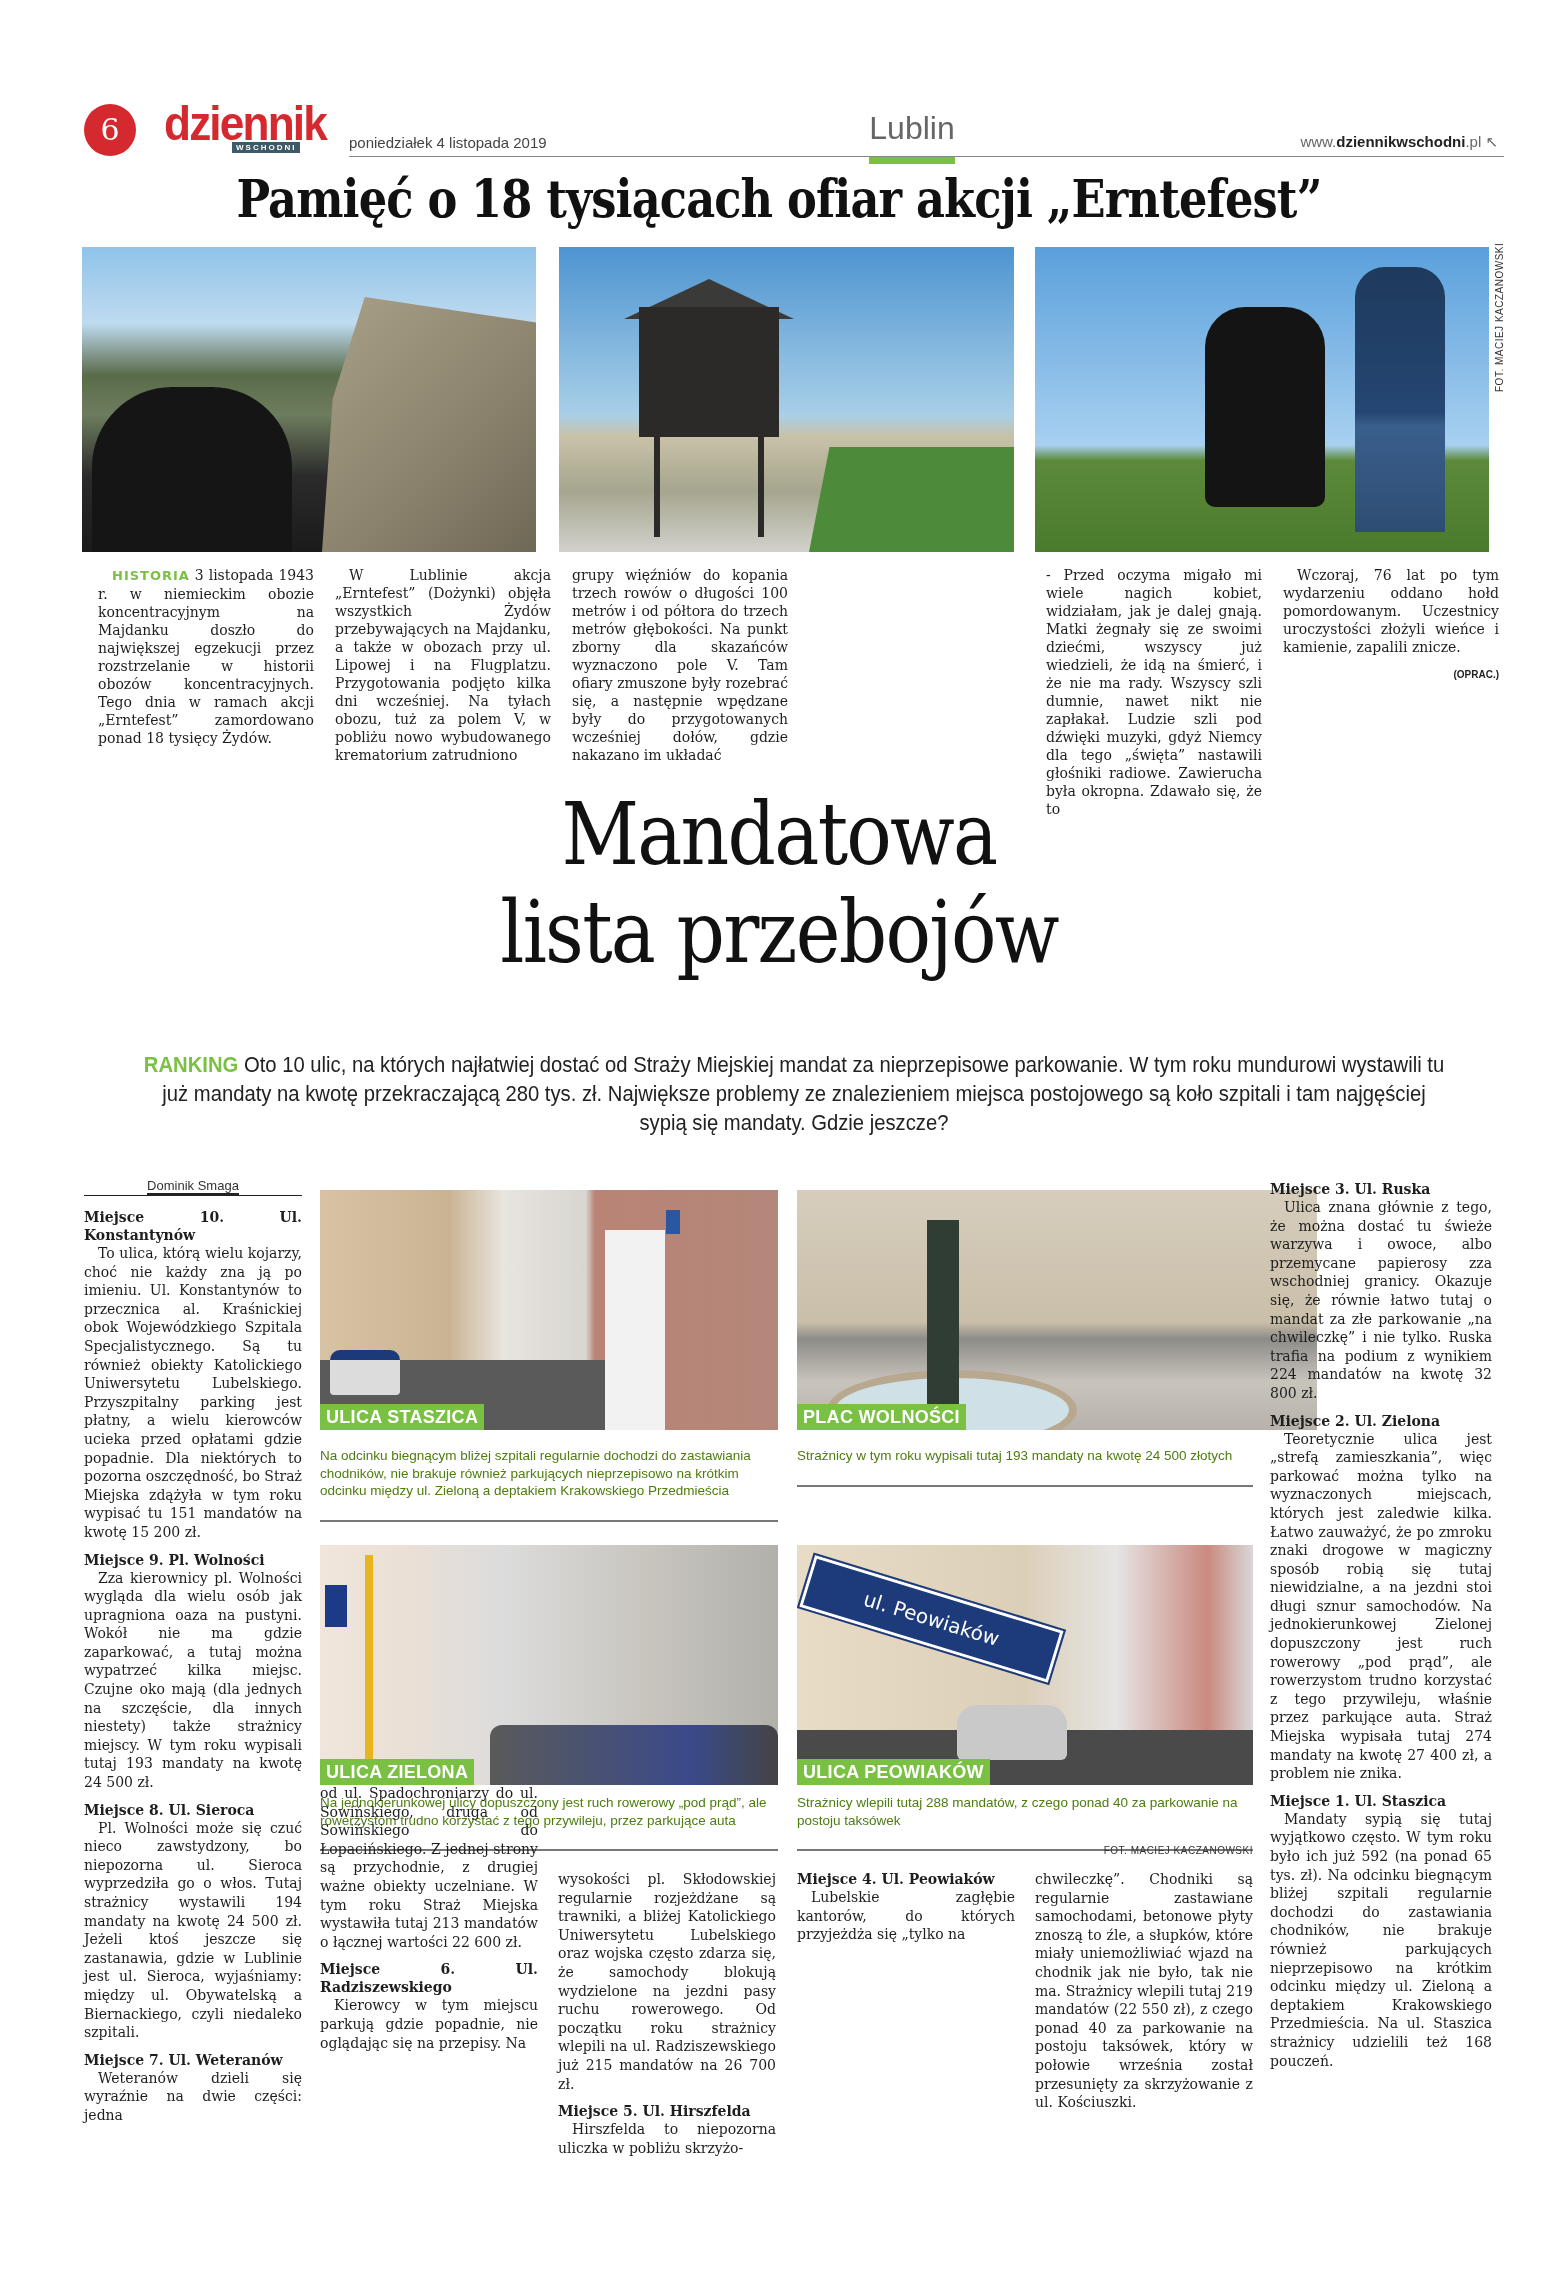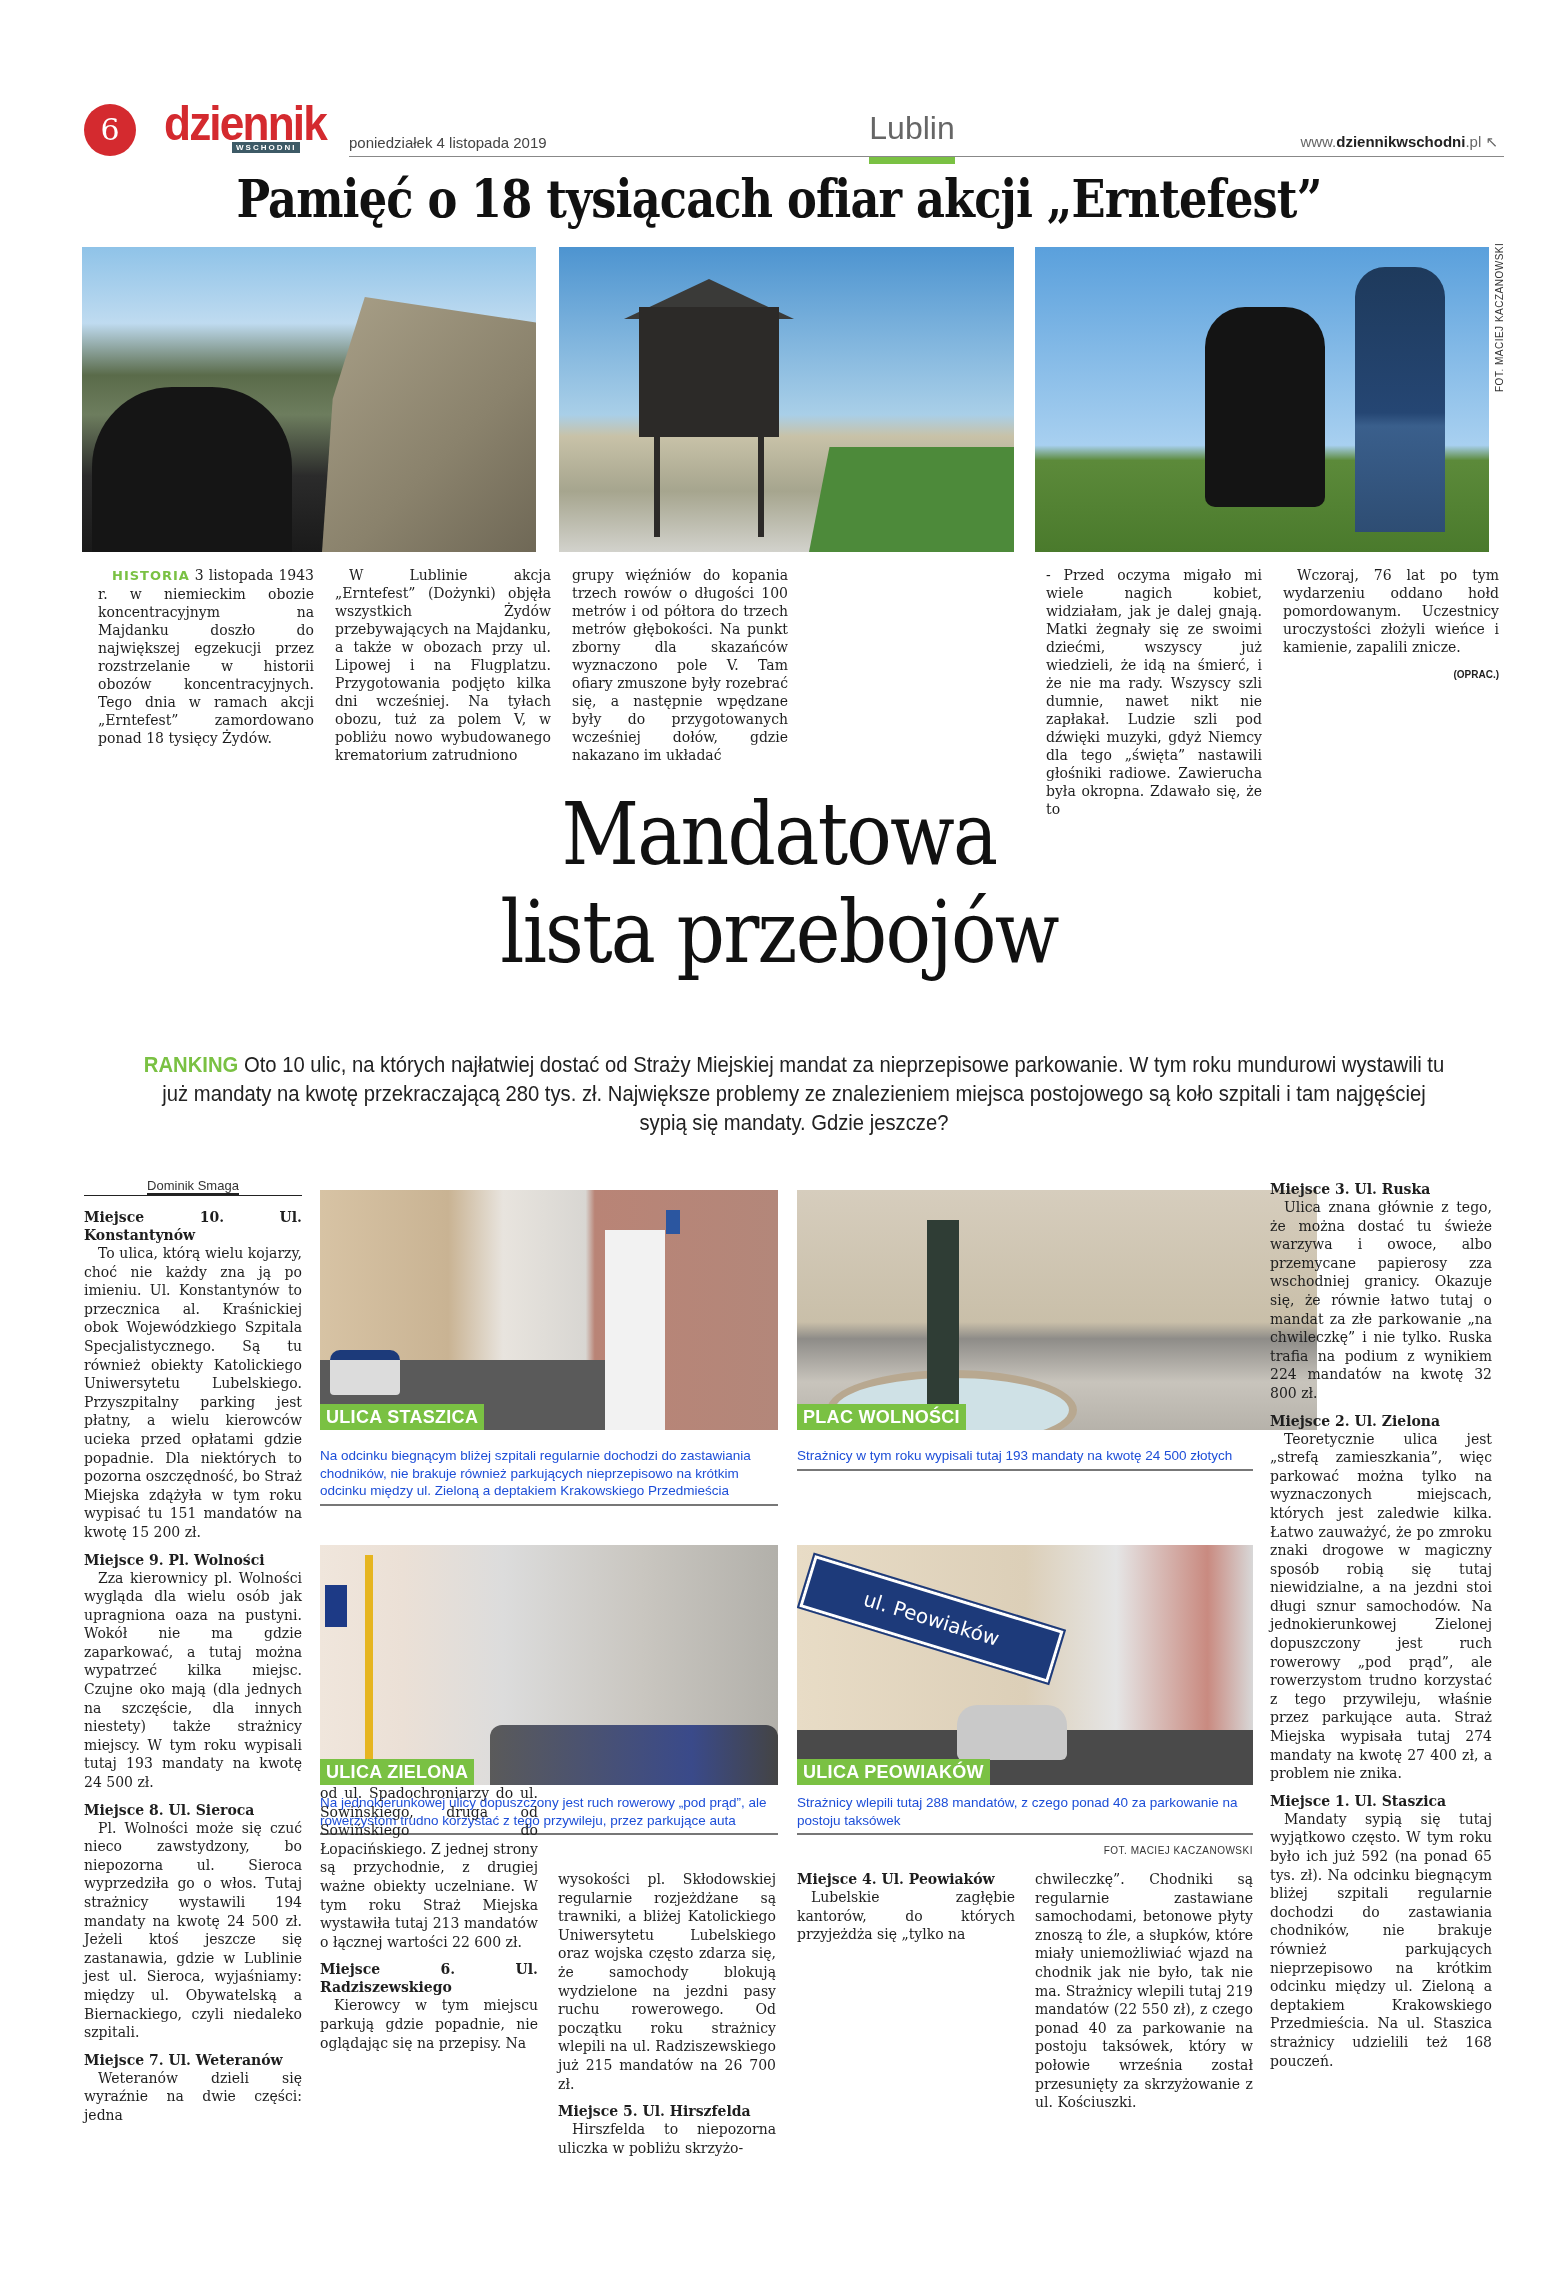--- a/index.html
+++ b/index.html
@@ -72,21 +72,21 @@
   .rp2 .fountain { position: absolute; left: 30px; top: 180px; width: 250px; height: 80px; border-radius: 50%; background: #cfe1e6; border: 8px solid #b8a890; }
   .rp3 { left: 320px; top: 1545px; width: 458px; height: 240px; background: linear-gradient(90deg, #f0e6dc 0%, #ebe0d6 18%, #dcdcdc 40%, #c9c6c0 70%, #b2b0aa 100%); }
   .rp3 .pipe { position: absolute; left: 45px; top: 10px; width: 8px; height: 230px; background: #e6b520; }
   .rp3 .plate { position: absolute; left: 5px; top: 40px; width: 22px; height: 42px; background: #1d3a86; }
   .rp3 .cars { position: absolute; left: 170px; top: 180px; width: 288px; height: 60px; background: linear-gradient(90deg, #5a5a5a, #3a4a8a 70%, #444); border-radius: 12px 12px 0 0; }
   .rp4 { left: 797px; top: 1545px; width: 456px; height: 240px; background: linear-gradient(90deg, #e8dcc6 0%, #dccfb8 50%, #e5e5e5 70%, #c98a80 90%, #d8d8d8 100%); }
   .rp4 .street-sign { position: absolute; left: 18px; top: 10px; width: 125px; height: 54px; background: #1d3a7a; border: 3px solid #fff; outline: 2px solid #1d3a7a; color: #fff; font-family: "DejaVu Sans", sans-serif; font-size: 20px; line-height: 48px; text-align: center; transform: rotate(17deg); transform-origin: left top; width: 260px; }
   .rp4 .road { position: absolute; left: 0; top: 185px; width: 456px; height: 55px; background: #4a4a4a; }
   .rp4 .car { position: absolute; left: 160px; top: 160px; width: 110px; height: 55px; background: #c9c9c9; border-radius: 20px 20px 6px 6px; }
 
-  .caption { position: absolute; font-family: "Liberation Sans", sans-serif; font-size: 13.5px; line-height: 17.5px; color: #1d4ed8; padding-bottom: 4px; border-bottom: 2px solid #777; }
+  .caption { position: absolute; font-family: "Liberation Sans", sans-serif; font-size: 13.5px; line-height: 17.5px; color: #4d7c0f; padding-bottom: 20px; border-bottom: 2px solid #777; }
   .cap1 { left: 320px; top: 1447px; width: 458px; }
   .cap2 { left: 797px; top: 1447px; width: 456px; }
   .cap3 { left: 320px; top: 1794px; width: 458px; }
   .cap4 { left: 797px; top: 1794px; width: 456px; }
   .credit2 { position: absolute; left: 1090px; top: 1845px; width: 163px; text-align: right; font-family: "Liberation Sans", sans-serif; font-size: 10px; color: #333; letter-spacing: 0.5px; }
 </style>
 </head>
 <body>
 
 <div class="masthead">

